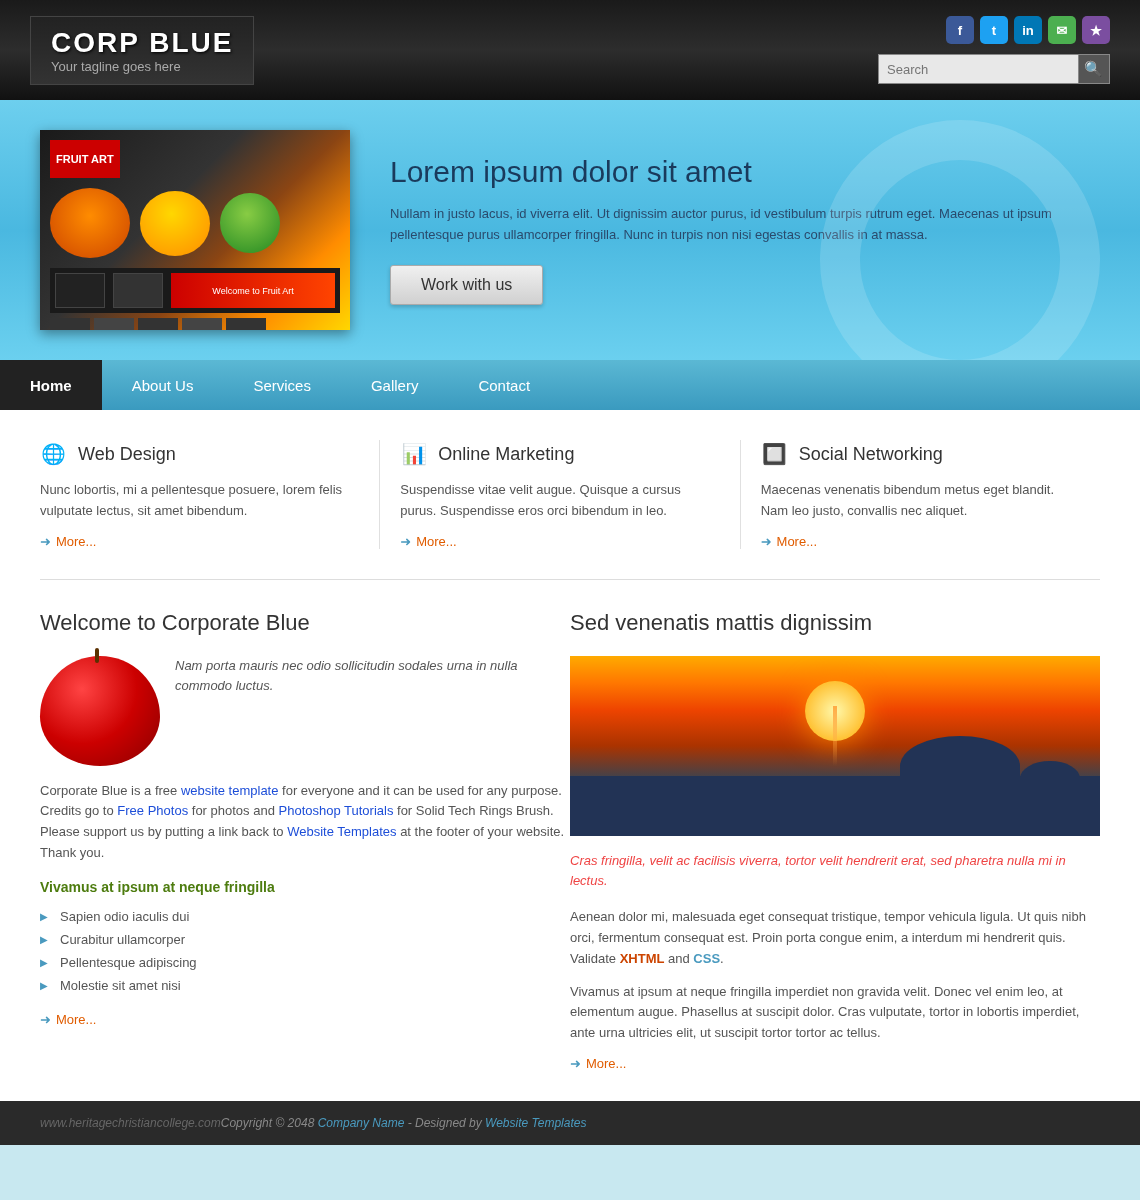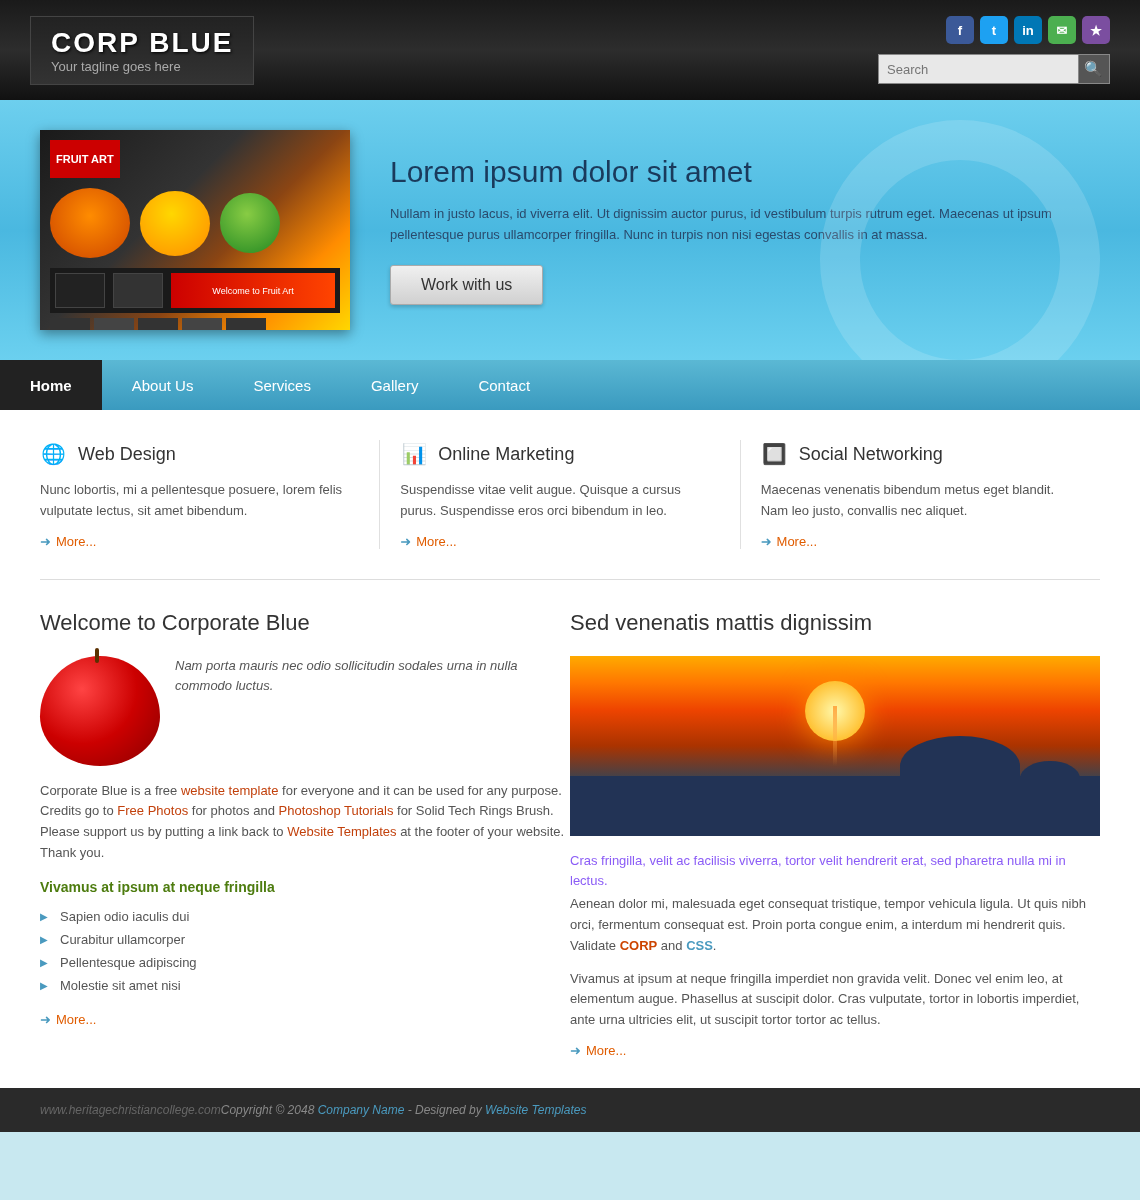--- a/index.html
+++ b/index.html
@@ -282,21 +282,21 @@
       line-height: 1.6;
       font-size: 13px;
     }
     .body-text {
       font-size: 13px;
       color: #555;
       line-height: 1.6;
       margin-bottom: 12px;
     }
     .link-text {
-      color: #c2410c;
+      color: #1d4ed8;
       cursor: pointer;
       text-align: center;
     }
     .bold-subtitle {
       font-weight: bold;
       font-size: 14px;
       color: #4d7c0f;
       margin: 15px 0 10px;
     }
     .bullet-list {
@@ -330,24 +330,25 @@
     .sunset-img::after {
       content: '';
       position: absolute;
       bottom: 0;
       left: 0;
       right: 0;
       height: 60px;
       background: #223355;
     }
     .italic-caption {
-      color: #8b5cf6;
+      font-style: italic;
+      color: #ef4444;
       font-size: 13px;
       line-height: 1.6;
-      margin-bottom: 2px;
+      margin-bottom: 15px;
     }
     .xhtml-link { color: #cc4400; font-weight: bold; cursor: pointer; }
     .css-link { color: #4a9abf; font-weight: bold; cursor: pointer; }
 
     
     #footer {
       background: #2a2a2a;
       color: #888;
       padding: 15px 40px;
       display: flex;
@@ -474,21 +475,21 @@
       <h2 class="section-title">Sed venenatis mattis dignissim</h2>
       <div class="sunset-img">
         <div style="position:absolute;top:0;left:0;right:0;bottom:0;background:linear-gradient(to bottom, #ffaa00 0%, #ff7700 15%, #ee4400 30%, #aa3300 50%, #334455 70%, #223355 85%, #112244 100%);"></div>
         <div style="position:absolute;bottom:0;left:0;right:0;height:50px;background:#223355;"></div>
         <div style="position:absolute;bottom:40px;right:80px;width:120px;height:60px;background:#223355;border-radius:50% 50% 0 0;"></div>
         <div style="position:absolute;bottom:40px;right:20px;width:60px;height:35px;background:#223355;border-radius:50% 50% 0 0;"></div>
         <div style="position:absolute;top:25px;left:50%;transform:translateX(-50%);width:60px;height:60px;background:radial-gradient(circle, #fff8aa, #ffaa00);border-radius:50%;box-shadow:0 0 30px #ff8800;"></div>
         <div style="position:absolute;top:50px;left:50%;transform:translateX(-50%);width:4px;height:60px;background:linear-gradient(to bottom, #ffaa44, transparent);"></div>
       </div>
       <p class="italic-caption">Cras fringilla, velit ac facilisis viverra, tortor velit hendrerit erat, sed pharetra nulla mi in lectus.</p>
-      <p class="body-text">Aenean dolor mi, malesuada eget consequat tristique, tempor vehicula ligula. Ut quis nibh orci, fermentum consequat est. Proin porta congue enim, a interdum mi hendrerit quis. Validate <span class="xhtml-link">CORP</span> and <span class="css-link">CSS</span>.</p>
+      <p class="body-text">Aenean dolor mi, malesuada eget consequat tristique, tempor vehicula ligula. Ut quis nibh orci, fermentum consequat est. Proin porta congue enim, a interdum mi hendrerit quis. Validate <span class="xhtml-link">XHTML</span> and <span class="css-link">CSS</span>.</p>
       <p class="body-text">Vivamus at ipsum at neque fringilla imperdiet non gravida velit. Donec vel enim leo, at elementum augue. Phasellus at suscipit dolor. Cras vulputate, tortor in lobortis imperdiet, ante urna ultricies elit, ut suscipit tortor tortor ac tellus.</p>
       <span class="more-link">More...</span>
     </div>
   </div>
 </div>
 
 <div id="footer">
   <span style="color:#666;font-size:12px;">www.heritagechristiancollege.com</span>
   <span style="color:#888;font-size:12px;">
     <span>Copyright © 2048 </span><span class="footer-company">Company Name</span><span> - Designed by </span><span class="footer-link">Website Templates</span>

